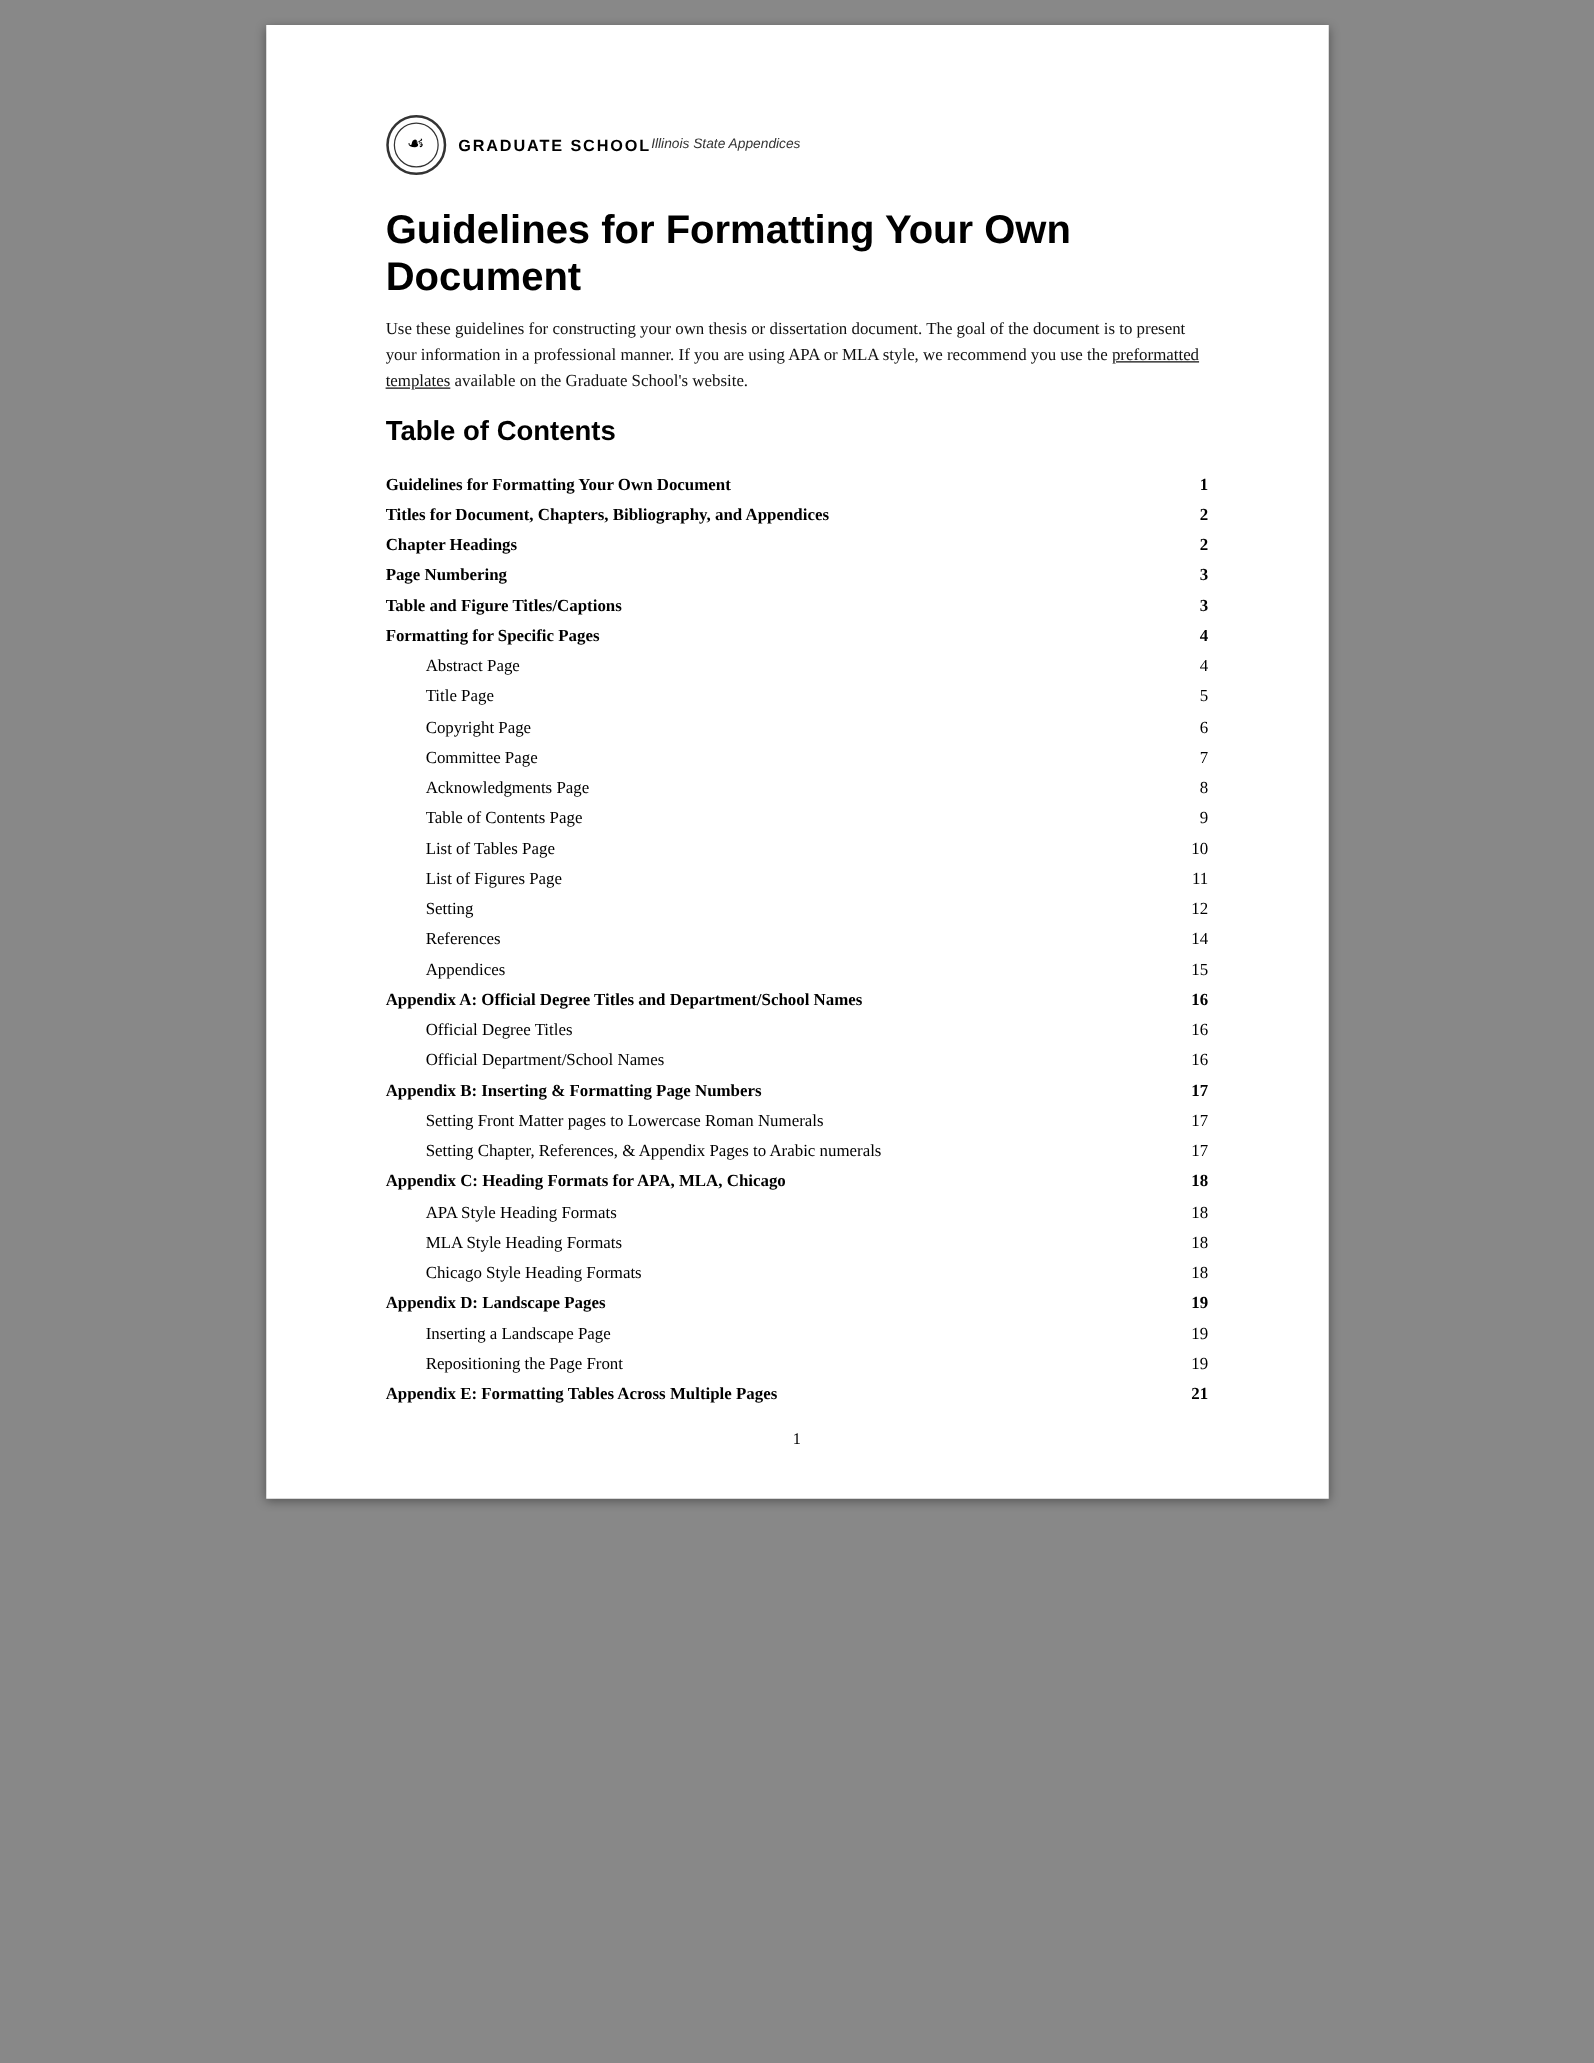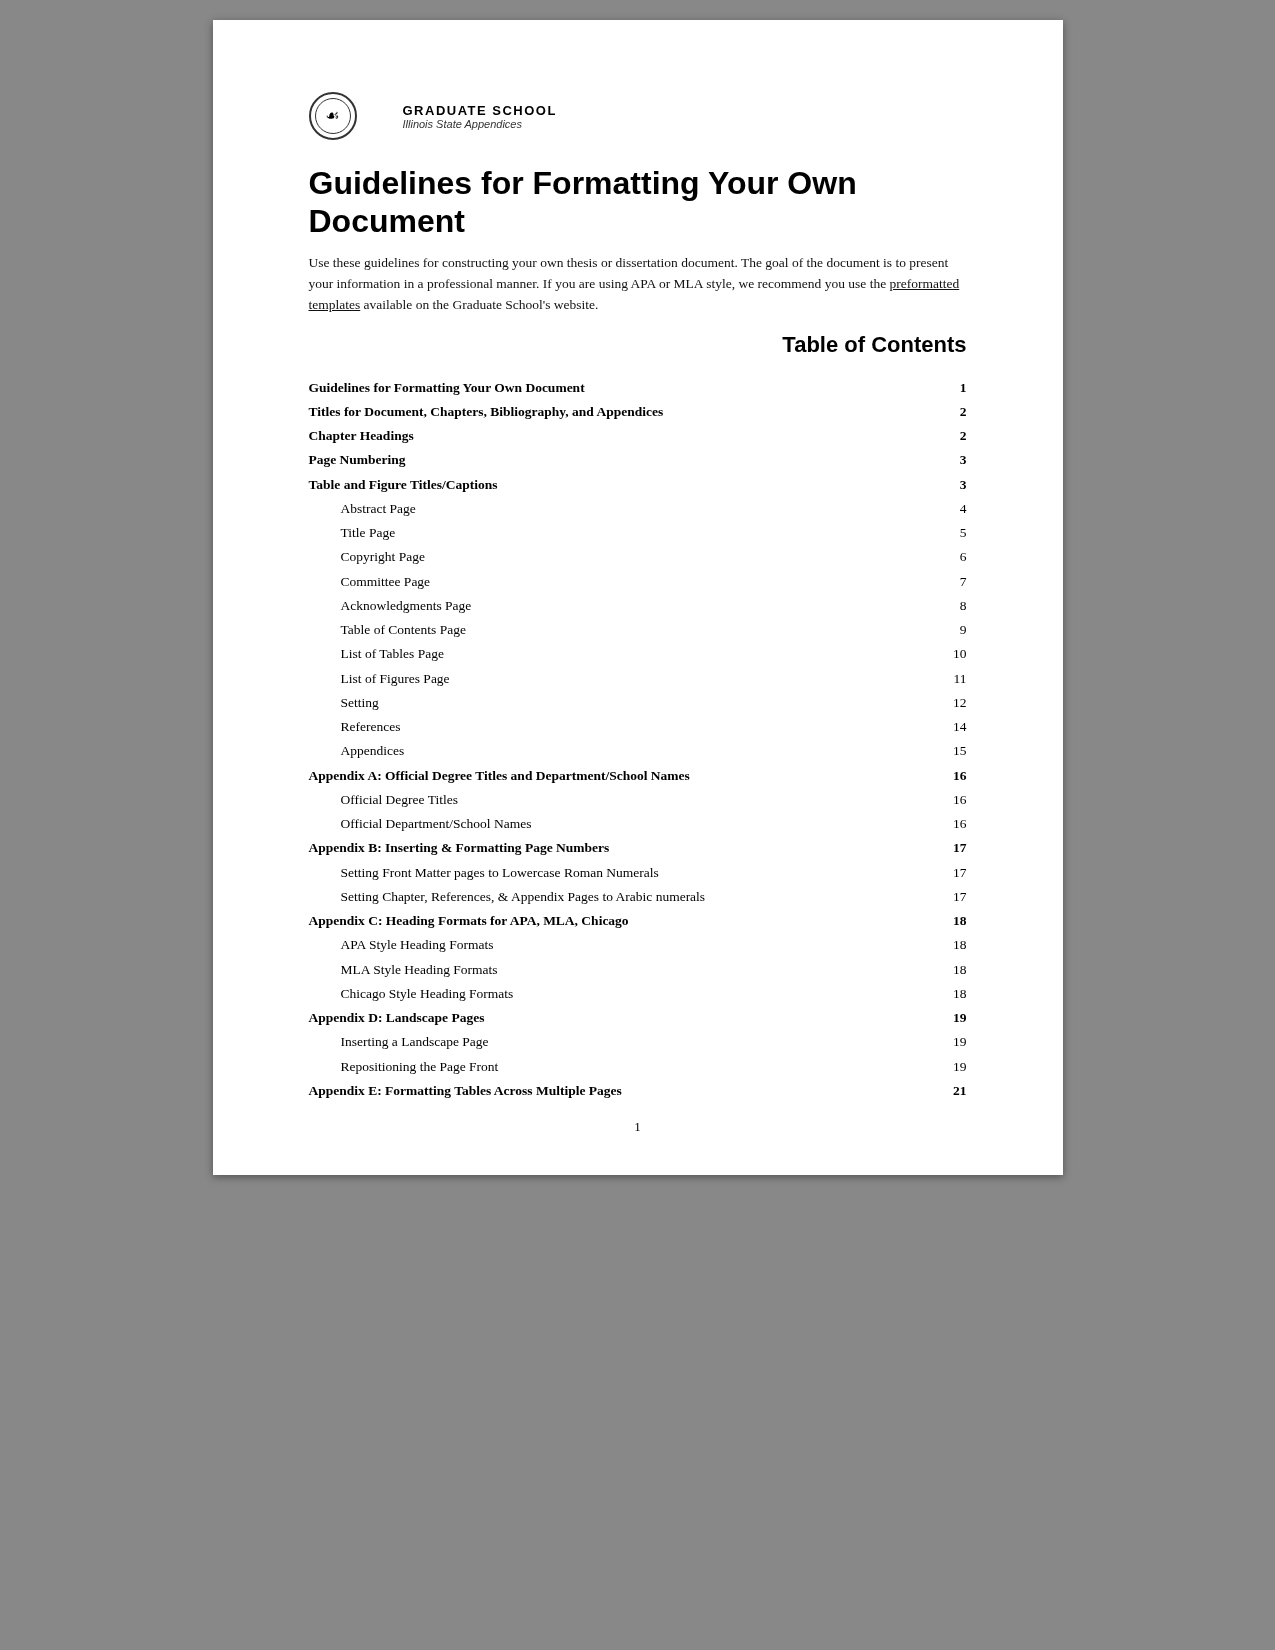--- a/index.html
+++ b/index.html
@@ -42,22 +42,20 @@
       width: 36px;
       height: 36px;
       border: 1.5px solid #333;
       border-radius: 50%;
       display: flex;
       align-items: center;
       justify-content: center;
     }
     .logo-text-block {
       display: flex;
-      flex-direction: column;
-      margin-left: 36px;
     }
     .logo-school-name {
       font-size: 13px;
       font-weight: bold;
       letter-spacing: 1.5px;
       text-transform: uppercase;
       font-family: Arial, sans-serif;
     }
     .logo-school-sub {
       font-size: 11px;
@@ -80,21 +78,20 @@
     }
     .doc-intro a {
       color: #111;
       text-decoration: underline;
     }
     .toc-title {
       font-size: 22px;
       font-weight: bold;
       font-family: Arial, sans-serif;
       margin-bottom: 18px;
-      text-align: right;
     }
     .toc-table {
       width: 100%;
       border-collapse: collapse;
     }
     .toc-table tr td {
       font-size: 13.5px;
       padding: 2px 0;
       vertical-align: top;
       line-height: 1.5;
@@ -167,20 +164,24 @@
           <td>2</td>
         </tr>
         <tr class="toc-bold">
           <td>Page Numbering</td>
           <td>3</td>
         </tr>
         <tr class="toc-bold">
           <td>Table and Figure Titles/Captions</td>
           <td>3</td>
         </tr>
+        <tr class="toc-bold">
+          <td>Formatting for Specific Pages</td>
+          <td>4</td>
+        </tr>
         <tr class="toc-indent">
           <td>Abstract Page</td>
           <td>4</td>
         </tr>
         <tr class="toc-indent">
           <td>Title Page</td>
           <td>5</td>
         </tr>
         <tr class="toc-indent">
           <td>Copyright Page</td>

